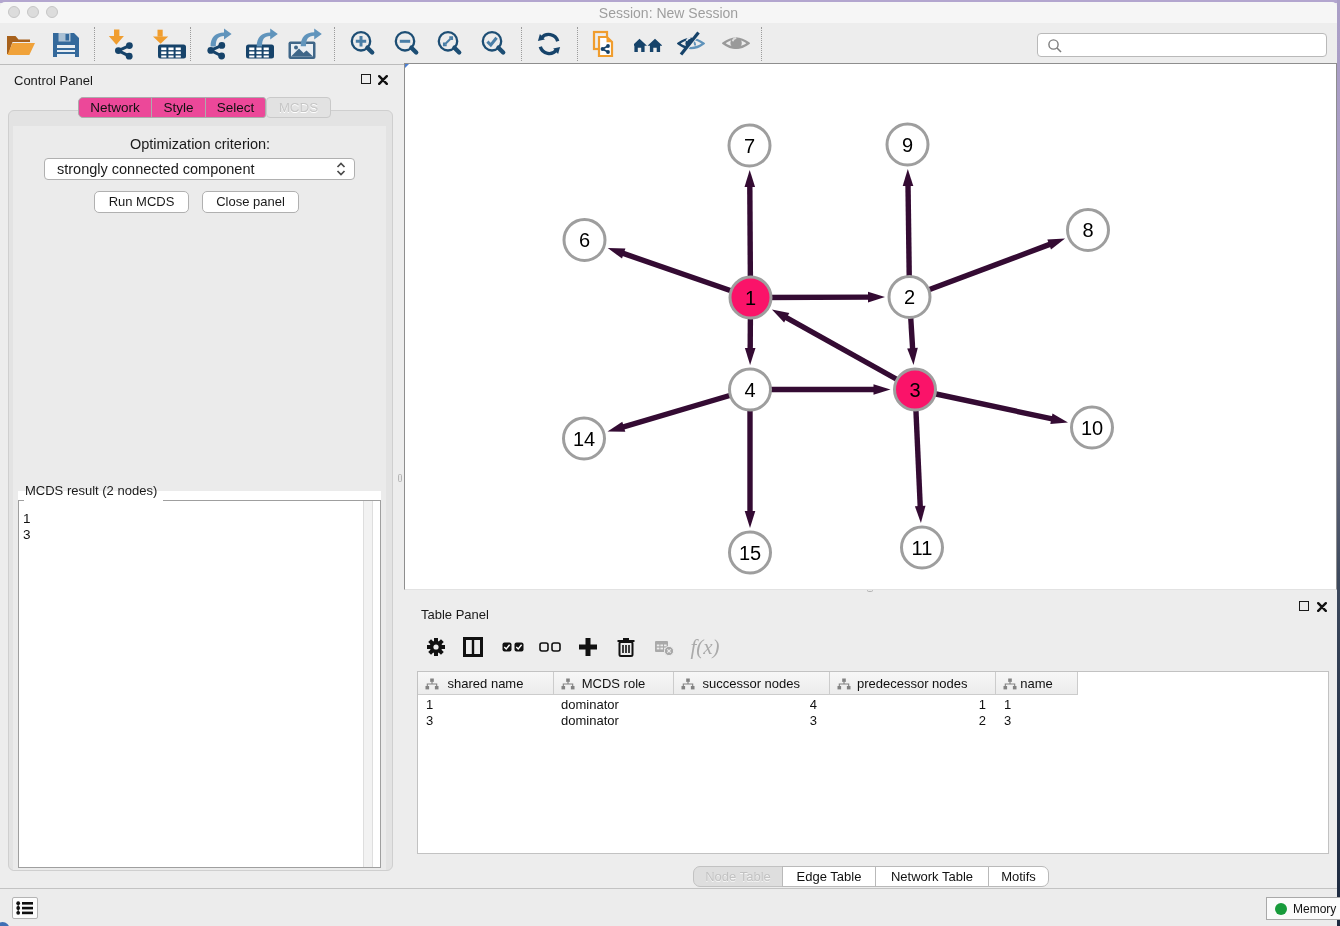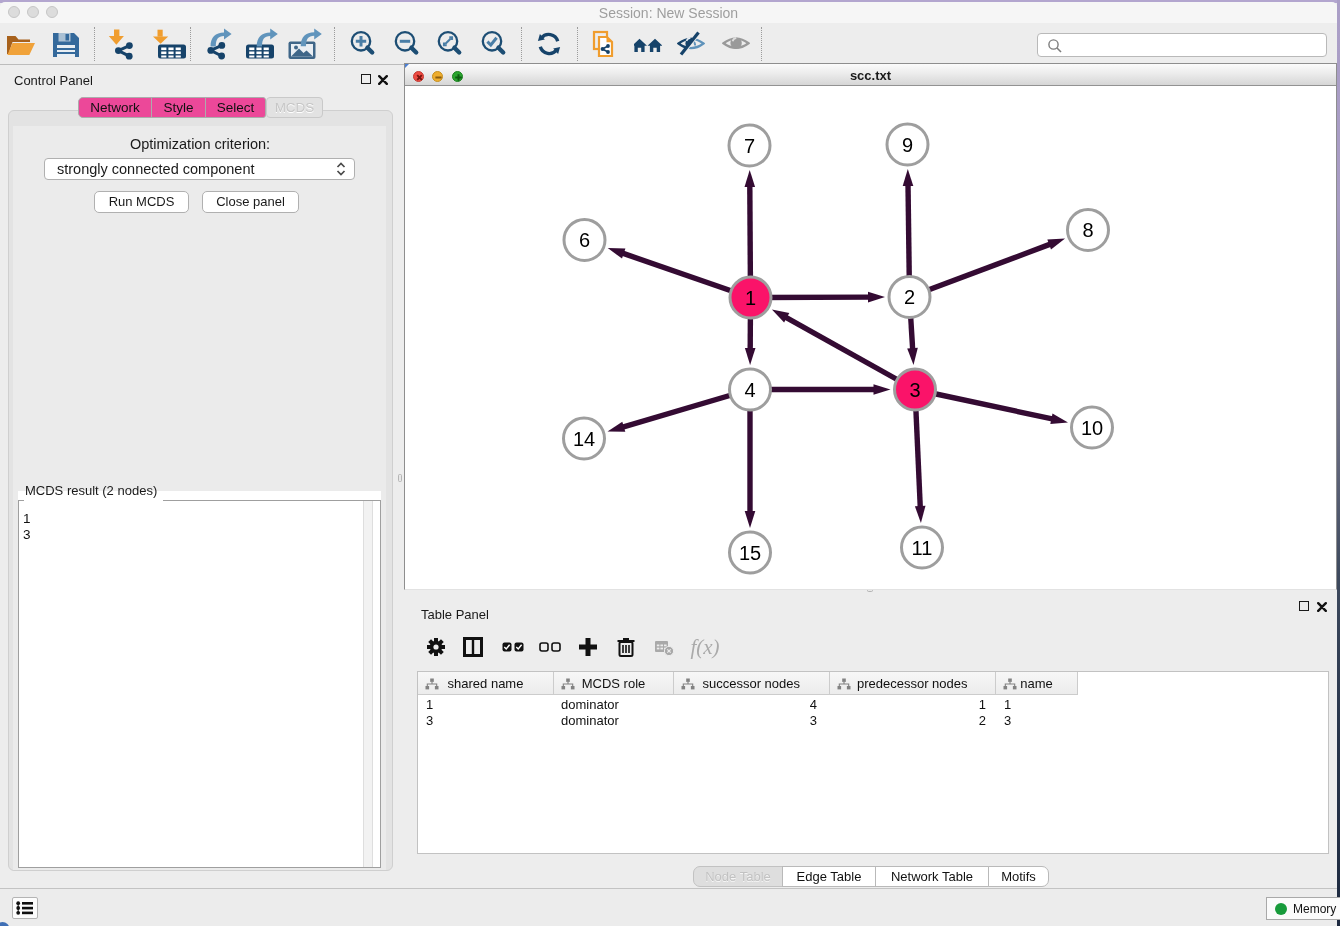--- a/index.html
+++ b/index.html
@@ -230,21 +230,21 @@
 <div class="abs" id="cp-title">Control Panel</div>
 <div class="abs float-ico" style="left:361px; top:74px;"></div>
 <svg class="abs" style="left:378px;top:75px" width="10" height="10" viewBox="0 0 10 10">
     <path d="M1.2 1.2 L8.8 8.8 M8.8 1.2 L1.2 8.8" stroke="#111" stroke-width="2.4" stroke-linecap="round"></path>
   </svg>
 <div class="abs" id="cp-panel"></div>
 <div class="abs" id="cp-inner"></div>
 <div class="tab" style="left:78px;  width:74px; border-radius:5px 0 0 5px;">Network</div>
 <div class="tab" style="left:151px; width:55px;">Style</div>
 <div class="tab" style="left:205px; width:61px; border-radius:0 3px 3px 0;">Select</div>
-<div class="tab" style="left:266px; width:57px; background:#e2e2e2; border-color:#c9c9c9; color:#c6c6c6; text-shadow:0 1px 0 #fff; border-radius:4px;">MCDS</div>
+<div class="tab" style="left:266px; width:65px; background:#e2e2e2; border-color:#c9c9c9; color:#c6c6c6; text-shadow:0 1px 0 #fff; border-radius:4px;">MCDS</div>
 <div class="abs" id="opt-label">Optimization criterion:</div>
 <div class="abs" id="cp-select">strongly connected component
 <svg width="10" height="14" style="position:absolute; right:8px; top:3px;" viewBox="0 0 10 14">
       <path d="M1.5 5 L5 1.5 L8.5 5" fill="none" stroke="#4a4a4a" stroke-width="1.7"></path>
       <path d="M1.5 9 L5 12.5 L8.5 9" fill="none" stroke="#4a4a4a" stroke-width="1.7"></path>
     </svg>
 </div>
 <div class="cp-btn" style="left:94px; width:95px;">Run MCDS</div>
 <div class="cp-btn" style="left:202px; width:97px;">Close panel</div>
 <div class="abs" id="fieldset"></div>
@@ -254,38 +254,20 @@
 <div class="fsb" style="left:18px;top:500px;width:6px;height:1px;"></div>
 <div class="fsb" style="left:163px;top:500px;width:218px;height:1px;"></div>
 <div class="abs" id="fs-scroll"></div>
 <div class="abs" id="fs-legend">MCDS result (2 nodes)</div>
 <div class="abs" id="fs-text">1<br>3</div>
 
 <div class="abs" id="vgrip"></div>
 <div class="abs" id="hgrip"></div>
 
 <div class="abs" id="netwin">
-  <div id="net-titlebar">
-    <span class="light" style="left:7.5px; background:#ee4b42; border:1px solid #c23b34;">
-      <svg width="11" height="11" viewBox="0 0 11 11" style="position:absolute;left:0;top:0">
-          <path d="M3.2 3.2 L7.8 7.8 M7.8 3.2 L3.2 7.8" stroke="#77150f" stroke-width="1.9"></path>
-        </svg>
-      </span>
-    <span class="light" style="left:27px; background:#eead2e; border:1px solid #c6901f;">
-      <svg width="11" height="11" viewBox="0 0 11 11" style="position:absolute;left:0;top:0">
-          <path d="M2.4 5.5 L8.6 5.5" stroke="#8a5d10" stroke-width="2"></path>
-        </svg>
-      </span>
-    <span class="light" style="left:47px; background:#2aa52f; border:1px solid #1d8321;">
-      <svg width="11" height="11" viewBox="0 0 11 11" style="position:absolute;left:0;top:0">
-          <path d="M5.5 2.2 L5.5 8.8 M2.2 5.5 L8.8 5.5" stroke="#0e5c12" stroke-width="2"></path>
-        </svg>
-      </span>
-    <div id="net-title">scc.txt</div>
-  </div>
   <svg width="4" height="4" viewBox="0 0 4 4" style="position:absolute;left:0;top:0">
       <path d="M0 0 L4 0 L0 4 Z" fill="#4b7fd4"></path>
     </svg>
   <svg style="position:absolute;left:0;top:23px" width="931" height="501" viewBox="0 0 931 501" font-family="Liberation Sans, sans-serif">
 <g stroke="#340b33" stroke-width="5.4">
         <line x1="345.5" y1="210.5" x2="344.8" y2="98.0"></line>
         <line x1="345.5" y1="210.5" x2="216.8" y2="165.9"></line>
         <line x1="345.5" y1="210.5" x2="465.0" y2="210.1"></line>
         <line x1="345.5" y1="210.5" x2="345.2" y2="263.0"></line>
         <line x1="504.5" y1="210.0" x2="503.0" y2="97.0"></line>

